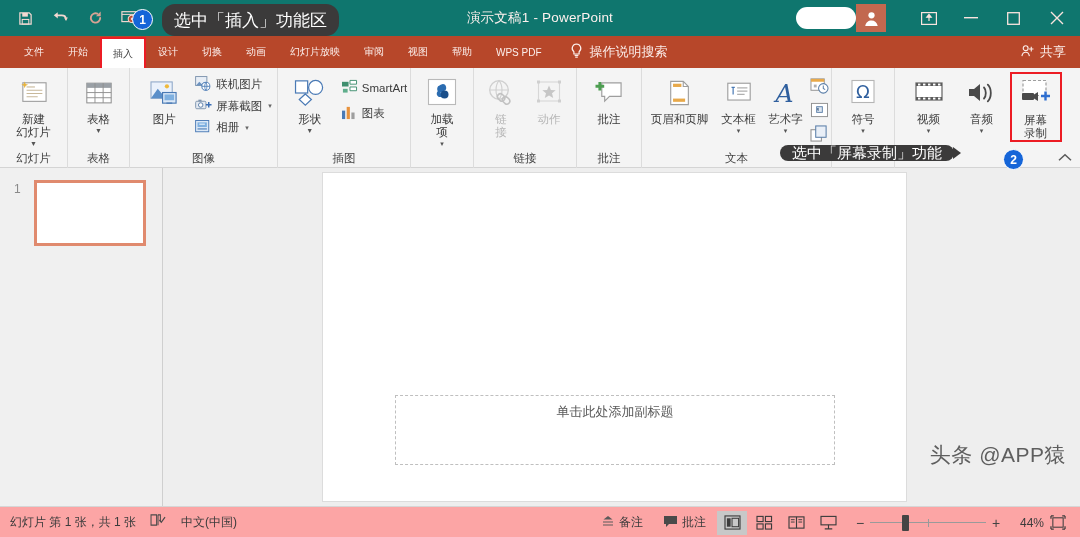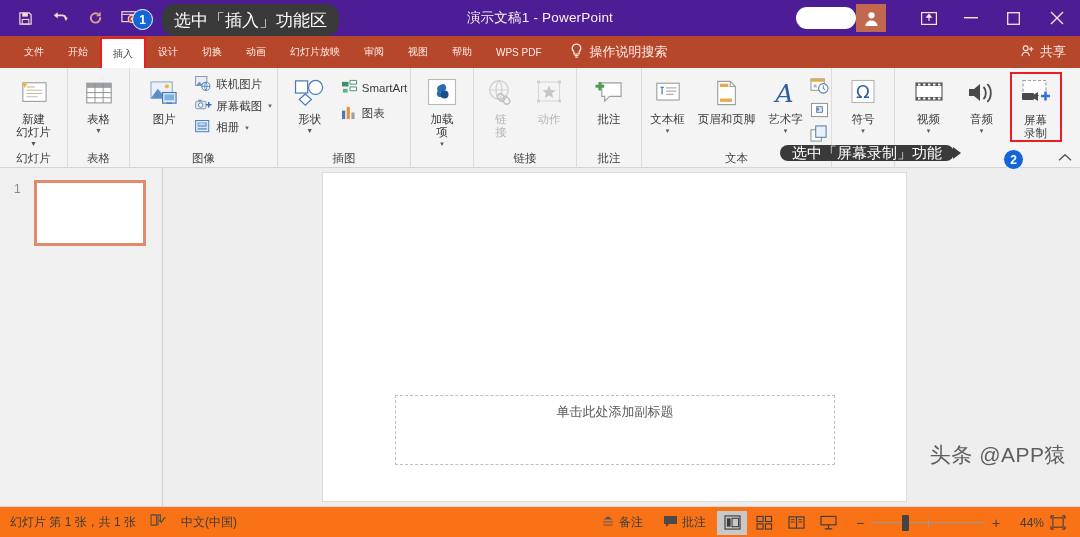--- a/index.html
+++ b/index.html
@@ -7,21 +7,21 @@
     width: 1080px; height: 537px;
     font-family: "Liberation Sans", "DejaVu Sans", sans-serif;
     overflow: hidden;
     background: #fff;
   }
   #app { position: relative; width: 1080px; height: 537px; }
 
   
   .titlebar {
     position: absolute; left: 0; top: 0; width: 1080px; height: 36px;
-    background: #4c1d95;
+    background: #0f766e;
     display: flex; align-items: center;
   }
   .qat { display: flex; align-items: center; padding-left: 14px; gap: 13px; }
   .qat-ico {
     width: 22px; height: 22px; position: relative;
     display: flex; align-items: center; justify-content: center;
     color: #f4d9d2; font-size: 15px; line-height: 1;
   }
   .qat-ico svg { display: block; }
   .caret { font-size: 7px; color: #f0cfc6; margin-left: -4px; }
@@ -213,21 +213,21 @@
 
   .watermark {
     position: absolute; right: 14px; bottom: 37px;
     font-size: 21px; color: #5e5e5e; letter-spacing: .5px;
     white-space: nowrap;
   }
 
   
   .statusbar {
     position: absolute; left: 0; bottom: 0; width: 1080px; height: 31px;
-    background: #f97316; border-top: 1px solid #d6d6d6;
+    background: #fca5a5; border-top: 1px solid #d6d6d6;
     display: flex; align-items: center;
   }
   .sb-text { font-size: 12px; color: #3c3c3c; white-space: nowrap; }
   .sb-left { display: flex; align-items: center; gap: 14px; padding-left: 10px; }
   .sb-right {
     position: absolute; right: 8px; top: 0; height: 31px;
     display: flex; align-items: center; gap: 0;
   }
   .sb-btn {
     display: flex; align-items: center; gap: 4px; padding: 0 10px; height: 31px;
@@ -554,41 +554,41 @@
               </svg>
           </span>
           <span class="lbl">批注</span>
         </div>
       </div>
       <div class="rgroup-label">批注</div>
     </div>
 
     <div class="rgroup" style="width:190px">
       <div class="rgroup-body" style="gap:1px">
-        <div class="bigbtn" style="width:46px">
-          <span class="glyph">
-            <svg width="28" height="25" viewBox="0 0 30 26">
-                <rect x="3" y="2" width="24" height="18" fill="#fff" stroke="#9e9e9e" stroke-width="1.2"></rect>
-                <path d="M7 6.5h3.5M8.7 6.5V14" stroke="#4a7ab5" stroke-width="1.3"></path>
-                <path d="M13 7h11M13 10.5h11M13 14h8" stroke="#b0b0b0" stroke-width="1.2"></path>
-              </svg>
-          </span>
-          <span class="lbl">文本框</span>
-          <span class="dd">▾</span>
-        </div>
         <div class="bigbtn wide" style="width:70px">
           <span class="glyph">
             <svg width="26" height="26" viewBox="0 0 26 28">
                 <path d="M3 1.5h13.5L22 7v19.5H3z" fill="#fff" stroke="#9e9e9e" stroke-width="1.2"></path>
                 <path d="M16.5 1.5V7H22" fill="none" stroke="#9e9e9e" stroke-width="1.2"></path>
                 <rect x="5.5" y="4" width="9" height="3.5" fill="#e8a94a"></rect>
                 <rect x="5.5" y="20" width="13" height="3.5" fill="#e8a94a"></rect>
               </svg>
           </span>
           <span class="lbl">页眉和页脚</span>
+        </div>
+        <div class="bigbtn" style="width:46px">
+          <span class="glyph">
+            <svg width="28" height="25" viewBox="0 0 30 26">
+                <rect x="3" y="2" width="24" height="18" fill="#fff" stroke="#9e9e9e" stroke-width="1.2"></rect>
+                <path d="M7 6.5h3.5M8.7 6.5V14" stroke="#4a7ab5" stroke-width="1.3"></path>
+                <path d="M13 7h11M13 10.5h11M13 14h8" stroke="#b0b0b0" stroke-width="1.2"></path>
+              </svg>
+          </span>
+          <span class="lbl">文本框</span>
+          <span class="dd">▾</span>
         </div>
         <div class="bigbtn" style="width:46px">
           <span class="glyph">
             <svg width="28" height="27" viewBox="0 0 28 28">
                 <text x="3" y="23" font-family="DejaVu Serif, serif" font-size="26" font-style="italic" fill="#2f5f9e">A</text>
               </svg>
           </span>
           <span class="lbl">艺术字</span>
           <span class="dd">▾</span>
         </div>

